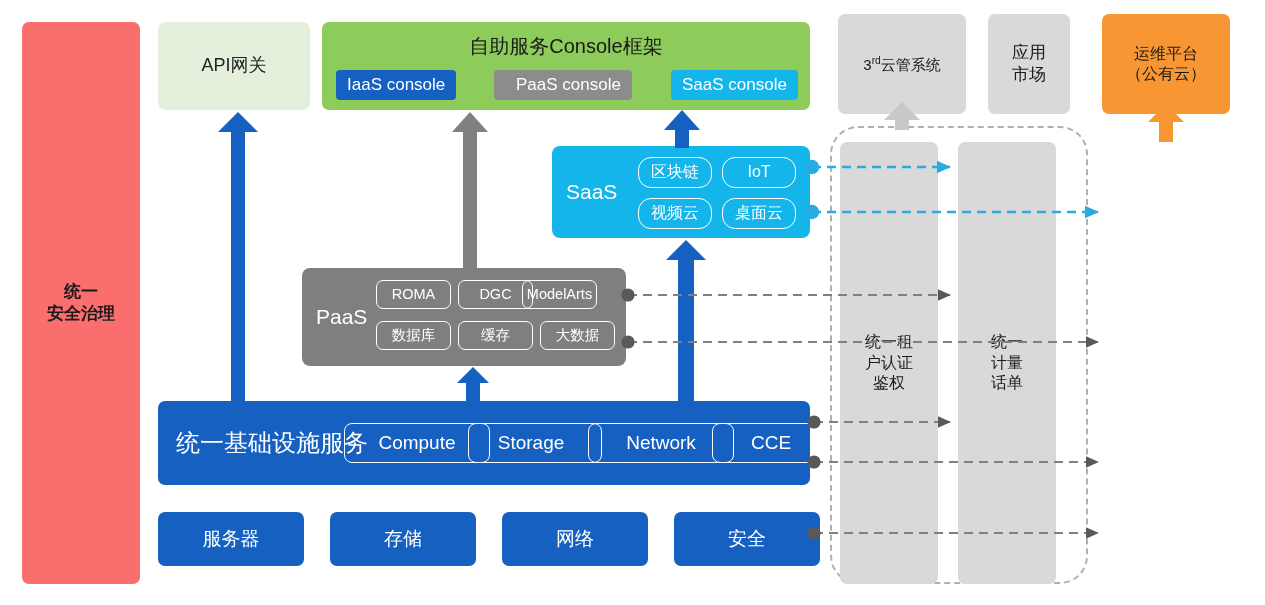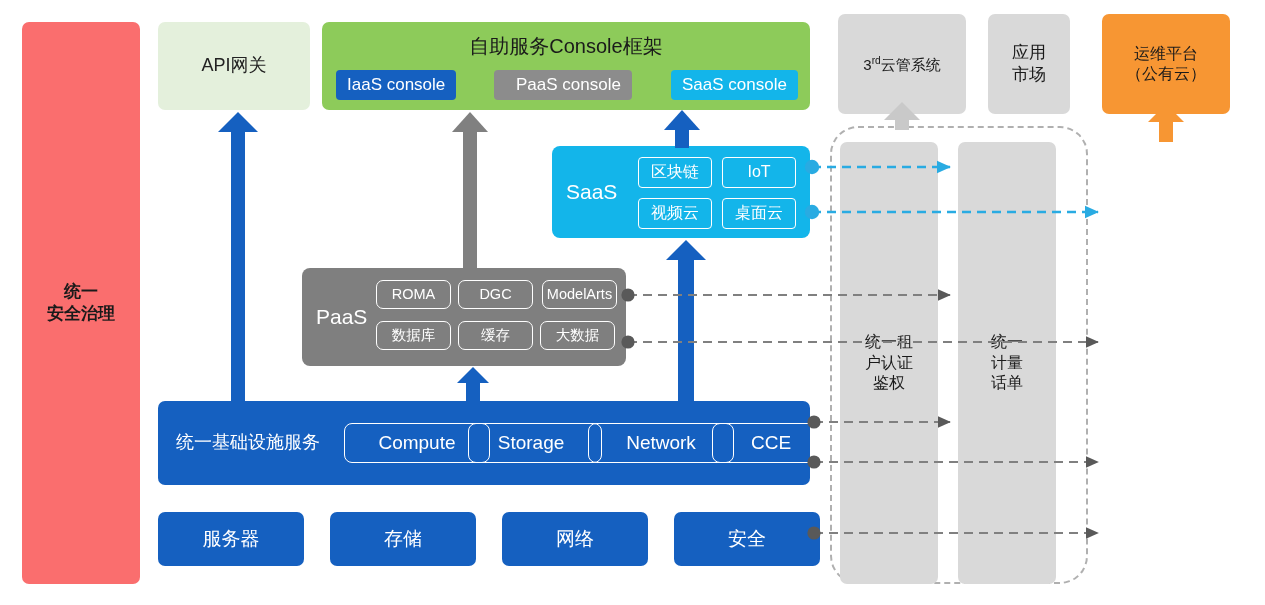--- a/index.html
+++ b/index.html
@@ -121,21 +121,21 @@
     left: 14px; top: 0; bottom: 0;
     display: flex; align-items: center;
     color: #ffffff;
     font-size: 21px;
     text-align: center;
   }
   .saas-chip {
     position: absolute;
     width: 72px; height: 29px;
     border: 1.6px solid #ffffff;
-    border-radius: 4px;
+    border-radius: 13px;
     display: flex; align-items: center; justify-content: center;
     color: #ffffff;
     font-size: 16px;
   }
   #saas-chip-0 { left: 86px;  top: 11px; }
   #saas-chip-1 { left: 170px; top: 11px; }
   #saas-chip-2 { left: 86px;  top: 52px; }
   #saas-chip-3 { left: 170px; top: 52px; }
 
   
@@ -158,39 +158,39 @@
     width: 73px; height: 27px;
     border: 1.6px solid #ffffff;
     border-radius: 7px;
     display: flex; align-items: center; justify-content: center;
     color: #ffffff;
     font-size: 14.5px;
     white-space: nowrap;
   }
   #paas-chip-0 { left: 74px;  top: 12px; }
   #paas-chip-1 { left: 156px; top: 12px; }
-  #paas-chip-2 { left: 240px; top: 12px; }
+  #paas-chip-2 { left: 220px; top: 12px; }
   #paas-chip-3 { left: 74px;  top: 53px; }
   #paas-chip-4 { left: 156px; top: 53px; }
   #paas-chip-5 { left: 238px; top: 53px; }
 
   
   #infra-bar {
     left: 158px; top: 401px;
     width: 652px; height: 84px;
     background: #1560C0;
     border-radius: 7px;
     display: block;
   }
   #infra-label {
     position: absolute;
     left: 18px; top: 0; bottom: 0;
     display: flex; align-items: center;
     color: #ffffff;
-    font-size: 18px;
+    font-size: 24px;
   }
   .infra-chip {
     position: absolute;
     top: 22px; height: 38px;
     border: 1.8px solid #ffffff;
     border-radius: 8px;
     display: flex; align-items: center; justify-content: center;
     color: #ffffff;
     font-size: 19px;
     padding: 0 16px;

